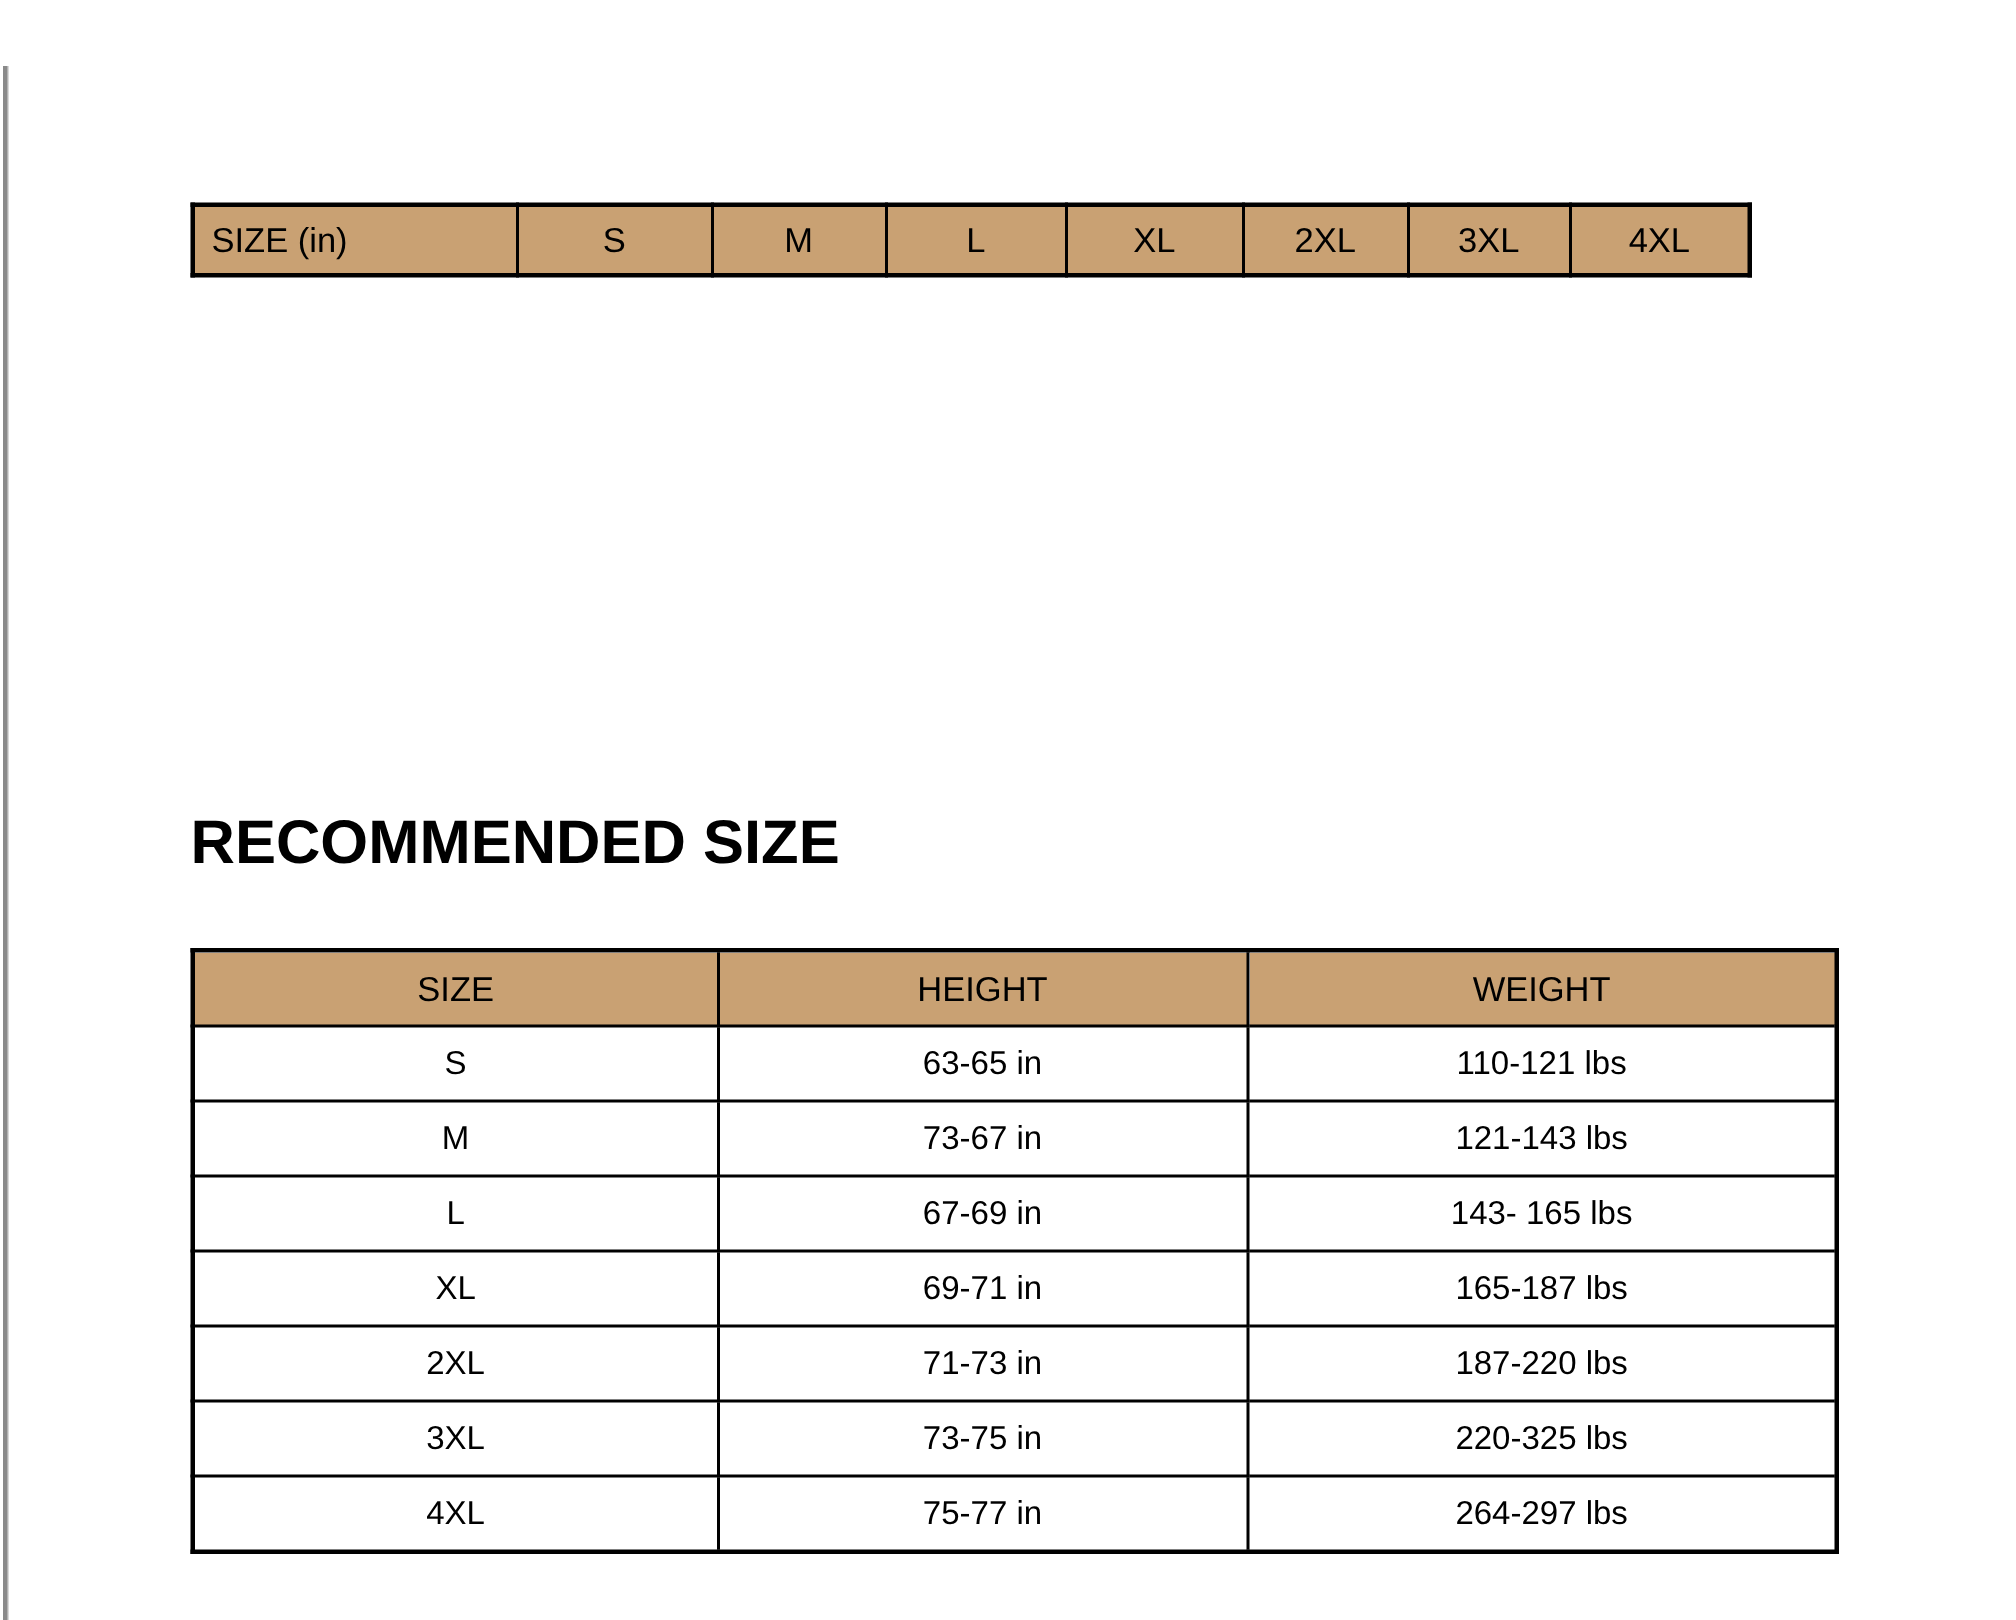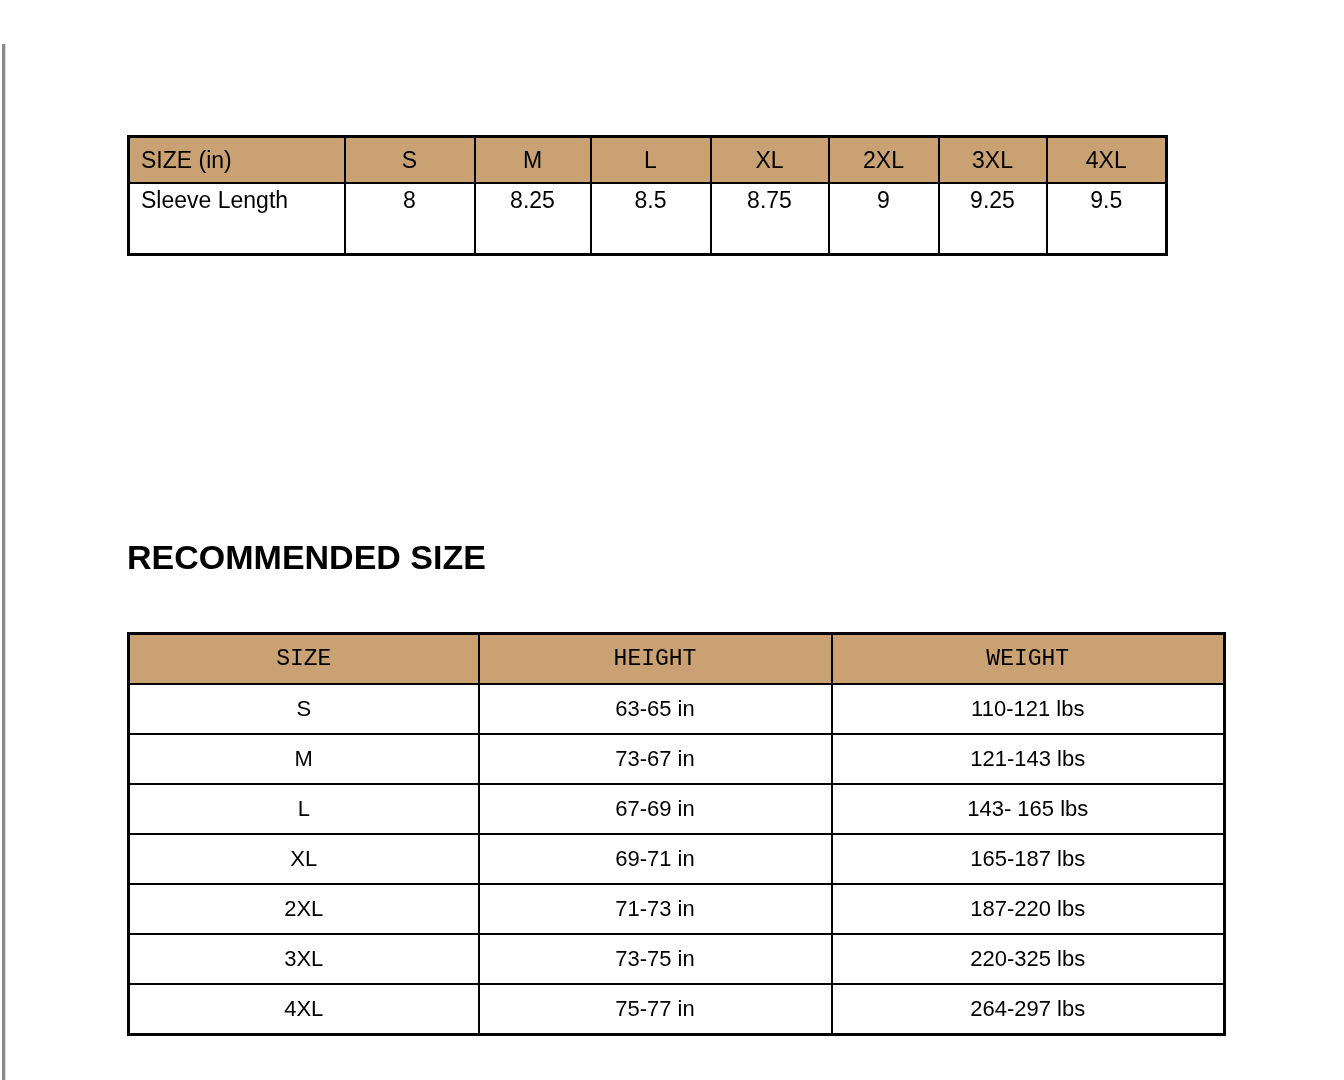--- a/index.html
+++ b/index.html
@@ -67,39 +67,38 @@
   #size-chart td.label-col {
     text-align: left;
     padding-left: 11px;
   }
 
   
   .section-heading {
     position: absolute;
     left: 127px;
     top: 494px;
-    font-size: 34px;
+    font-size: 41px;
     font-weight: bold;
     letter-spacing: 0px;
   }
 
   
   #recommended-table {
     left: 127px;
     top: 588px;
     width: 1096px;
     border: 3px solid #000000;
   }
   #recommended-table th {
     background: #C9A173;
     height: 46px;
     text-align: center;
     vertical-align: middle;
     font-size: 23px;
-    font-family: Liberation Mono, monospace;
   }
   #recommended-table td {
     height: 48px;
     text-align: center;
     vertical-align: middle;
     font-size: 22px;
     padding: 0 4px;
   }
 </style>
 </head>
@@ -125,30 +124,20 @@
         <th>S</th>
         <th>M</th>
         <th>L</th>
         <th>XL</th>
         <th>2XL</th>
         <th>3XL</th>
         <th>4XL</th>
       </tr>
     </thead>
     <tbody>
-      <tr>
-        <td class="label-col">Sleeve Length</td>
-        <td>8</td>
-        <td>8.25</td>
-        <td>8.5</td>
-        <td>8.75</td>
-        <td>9</td>
-        <td>9.25</td>
-        <td>9.5</td>
-      </tr>
     </tbody>
   </table>
 
   <div class="section-heading">RECOMMENDED SIZE</div>
 
   <table id="recommended-table">
     <colgroup>
       <col style="width:350px">
         <col style="width:353px">
         <col style="width:393px">

